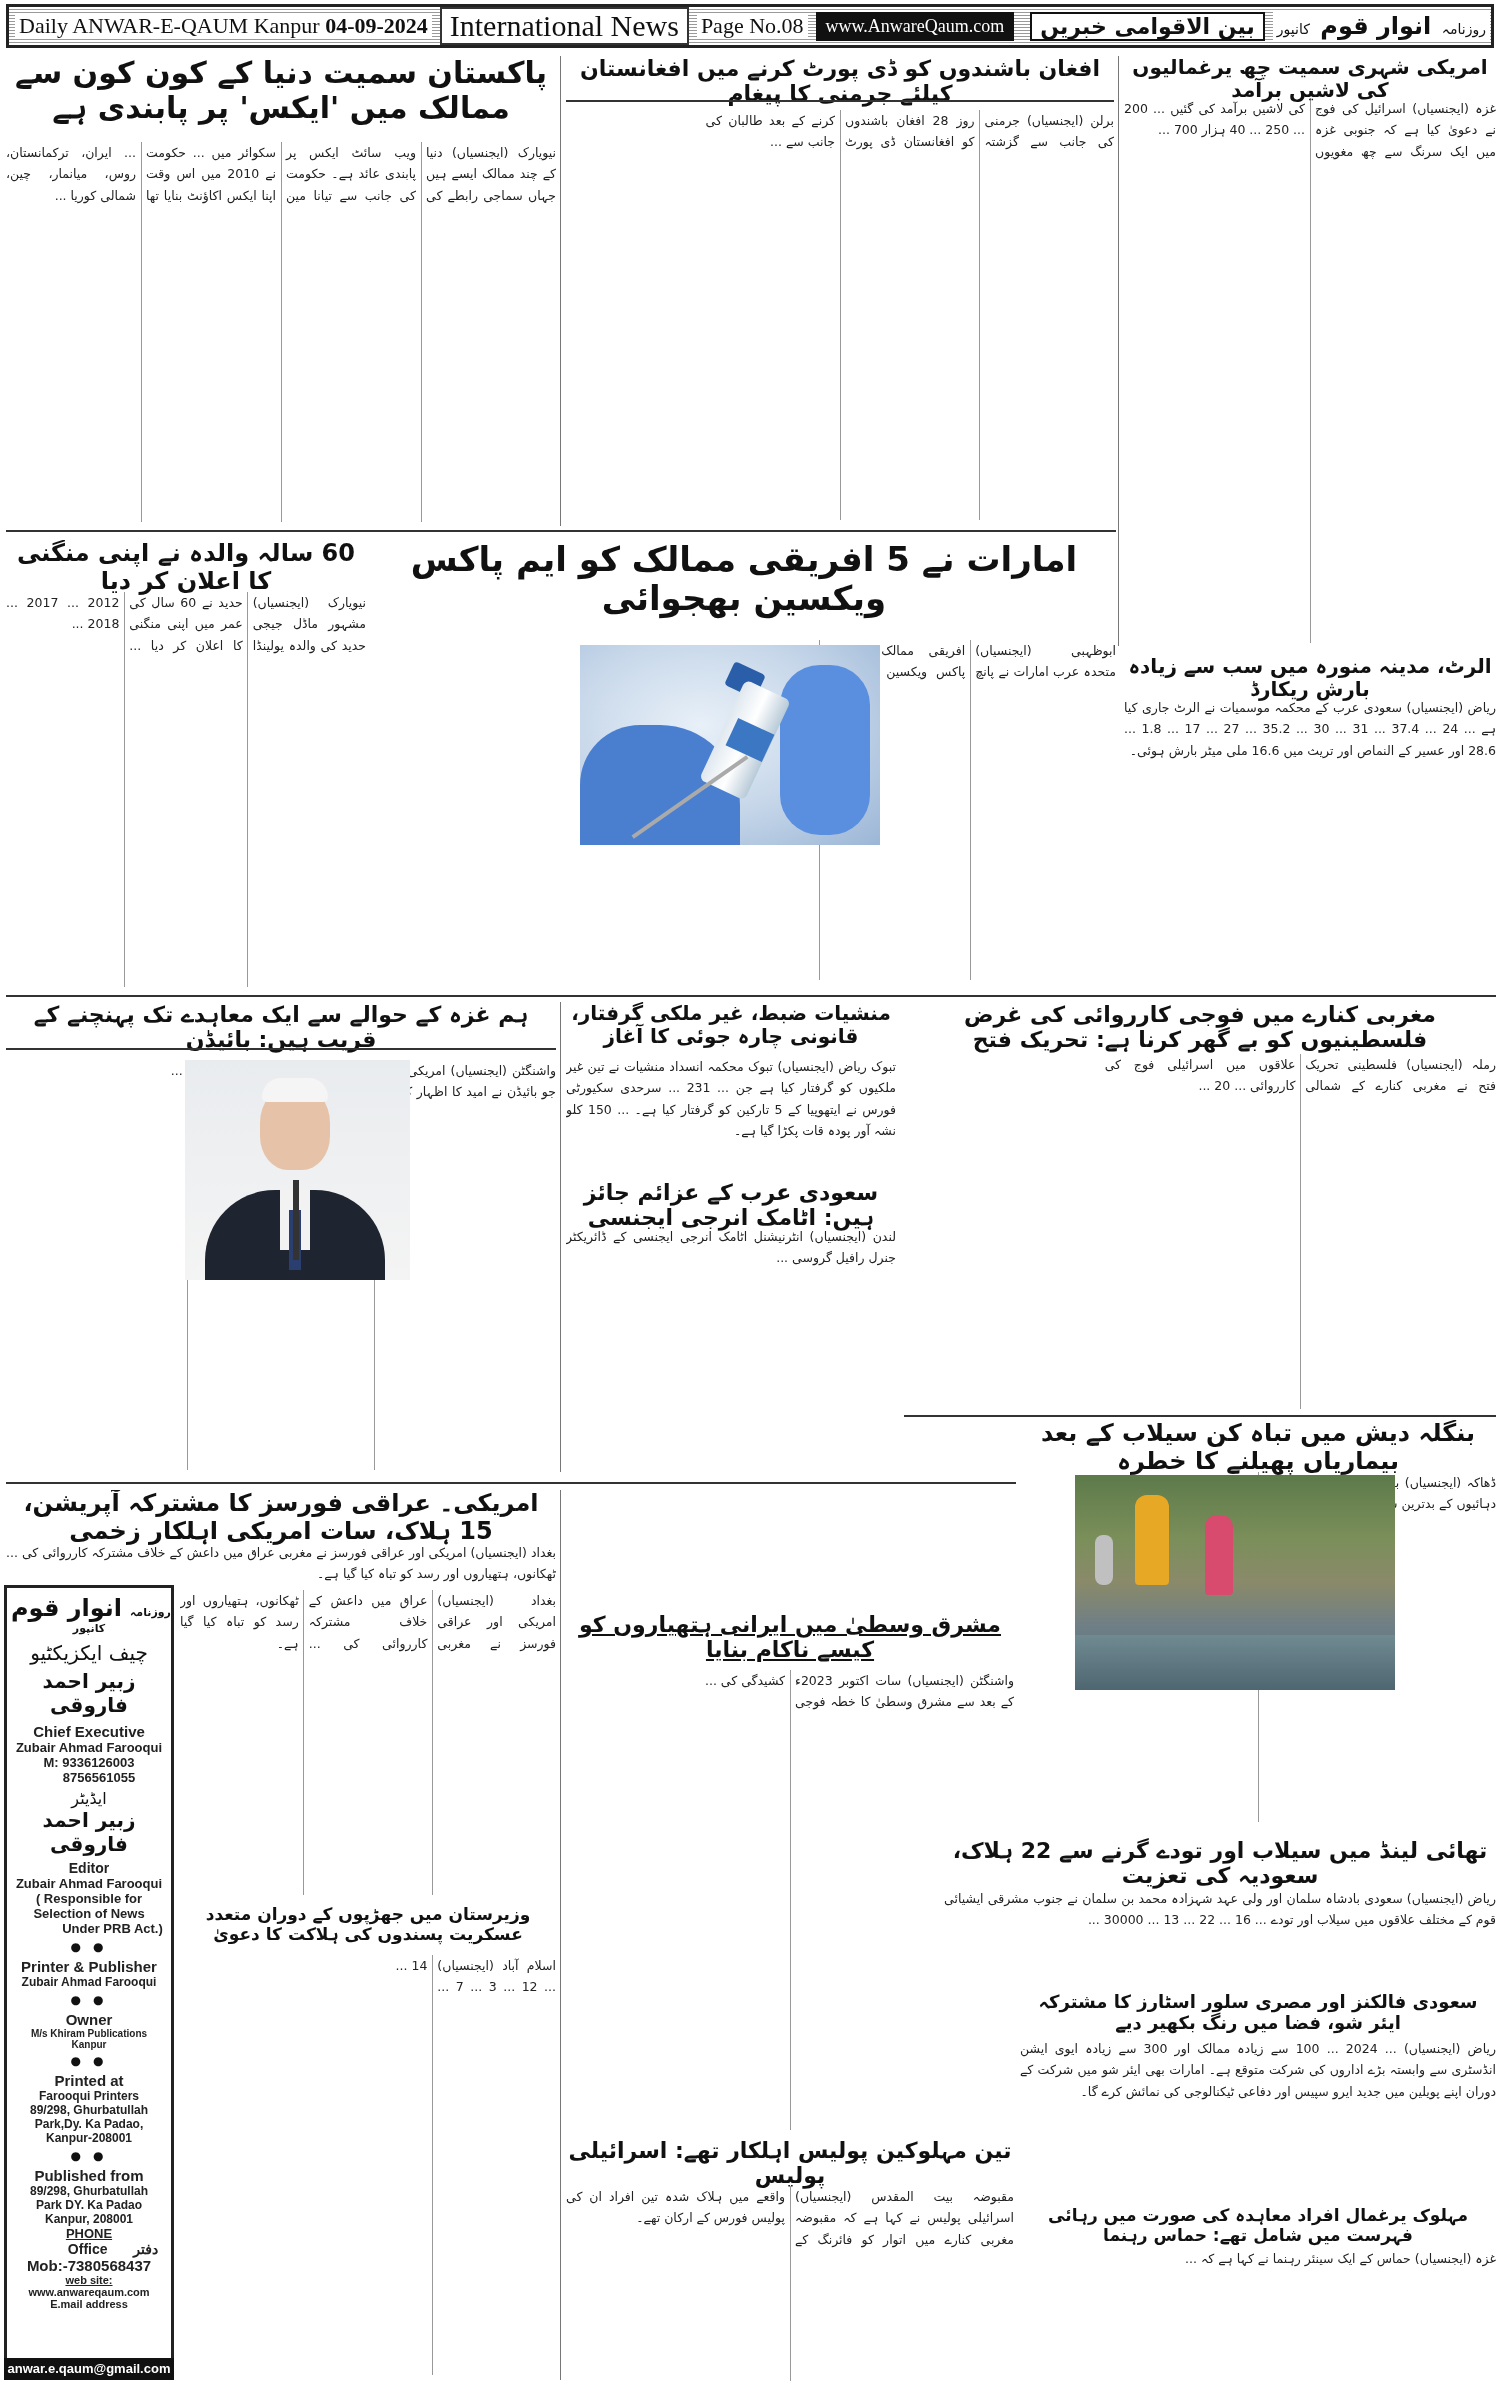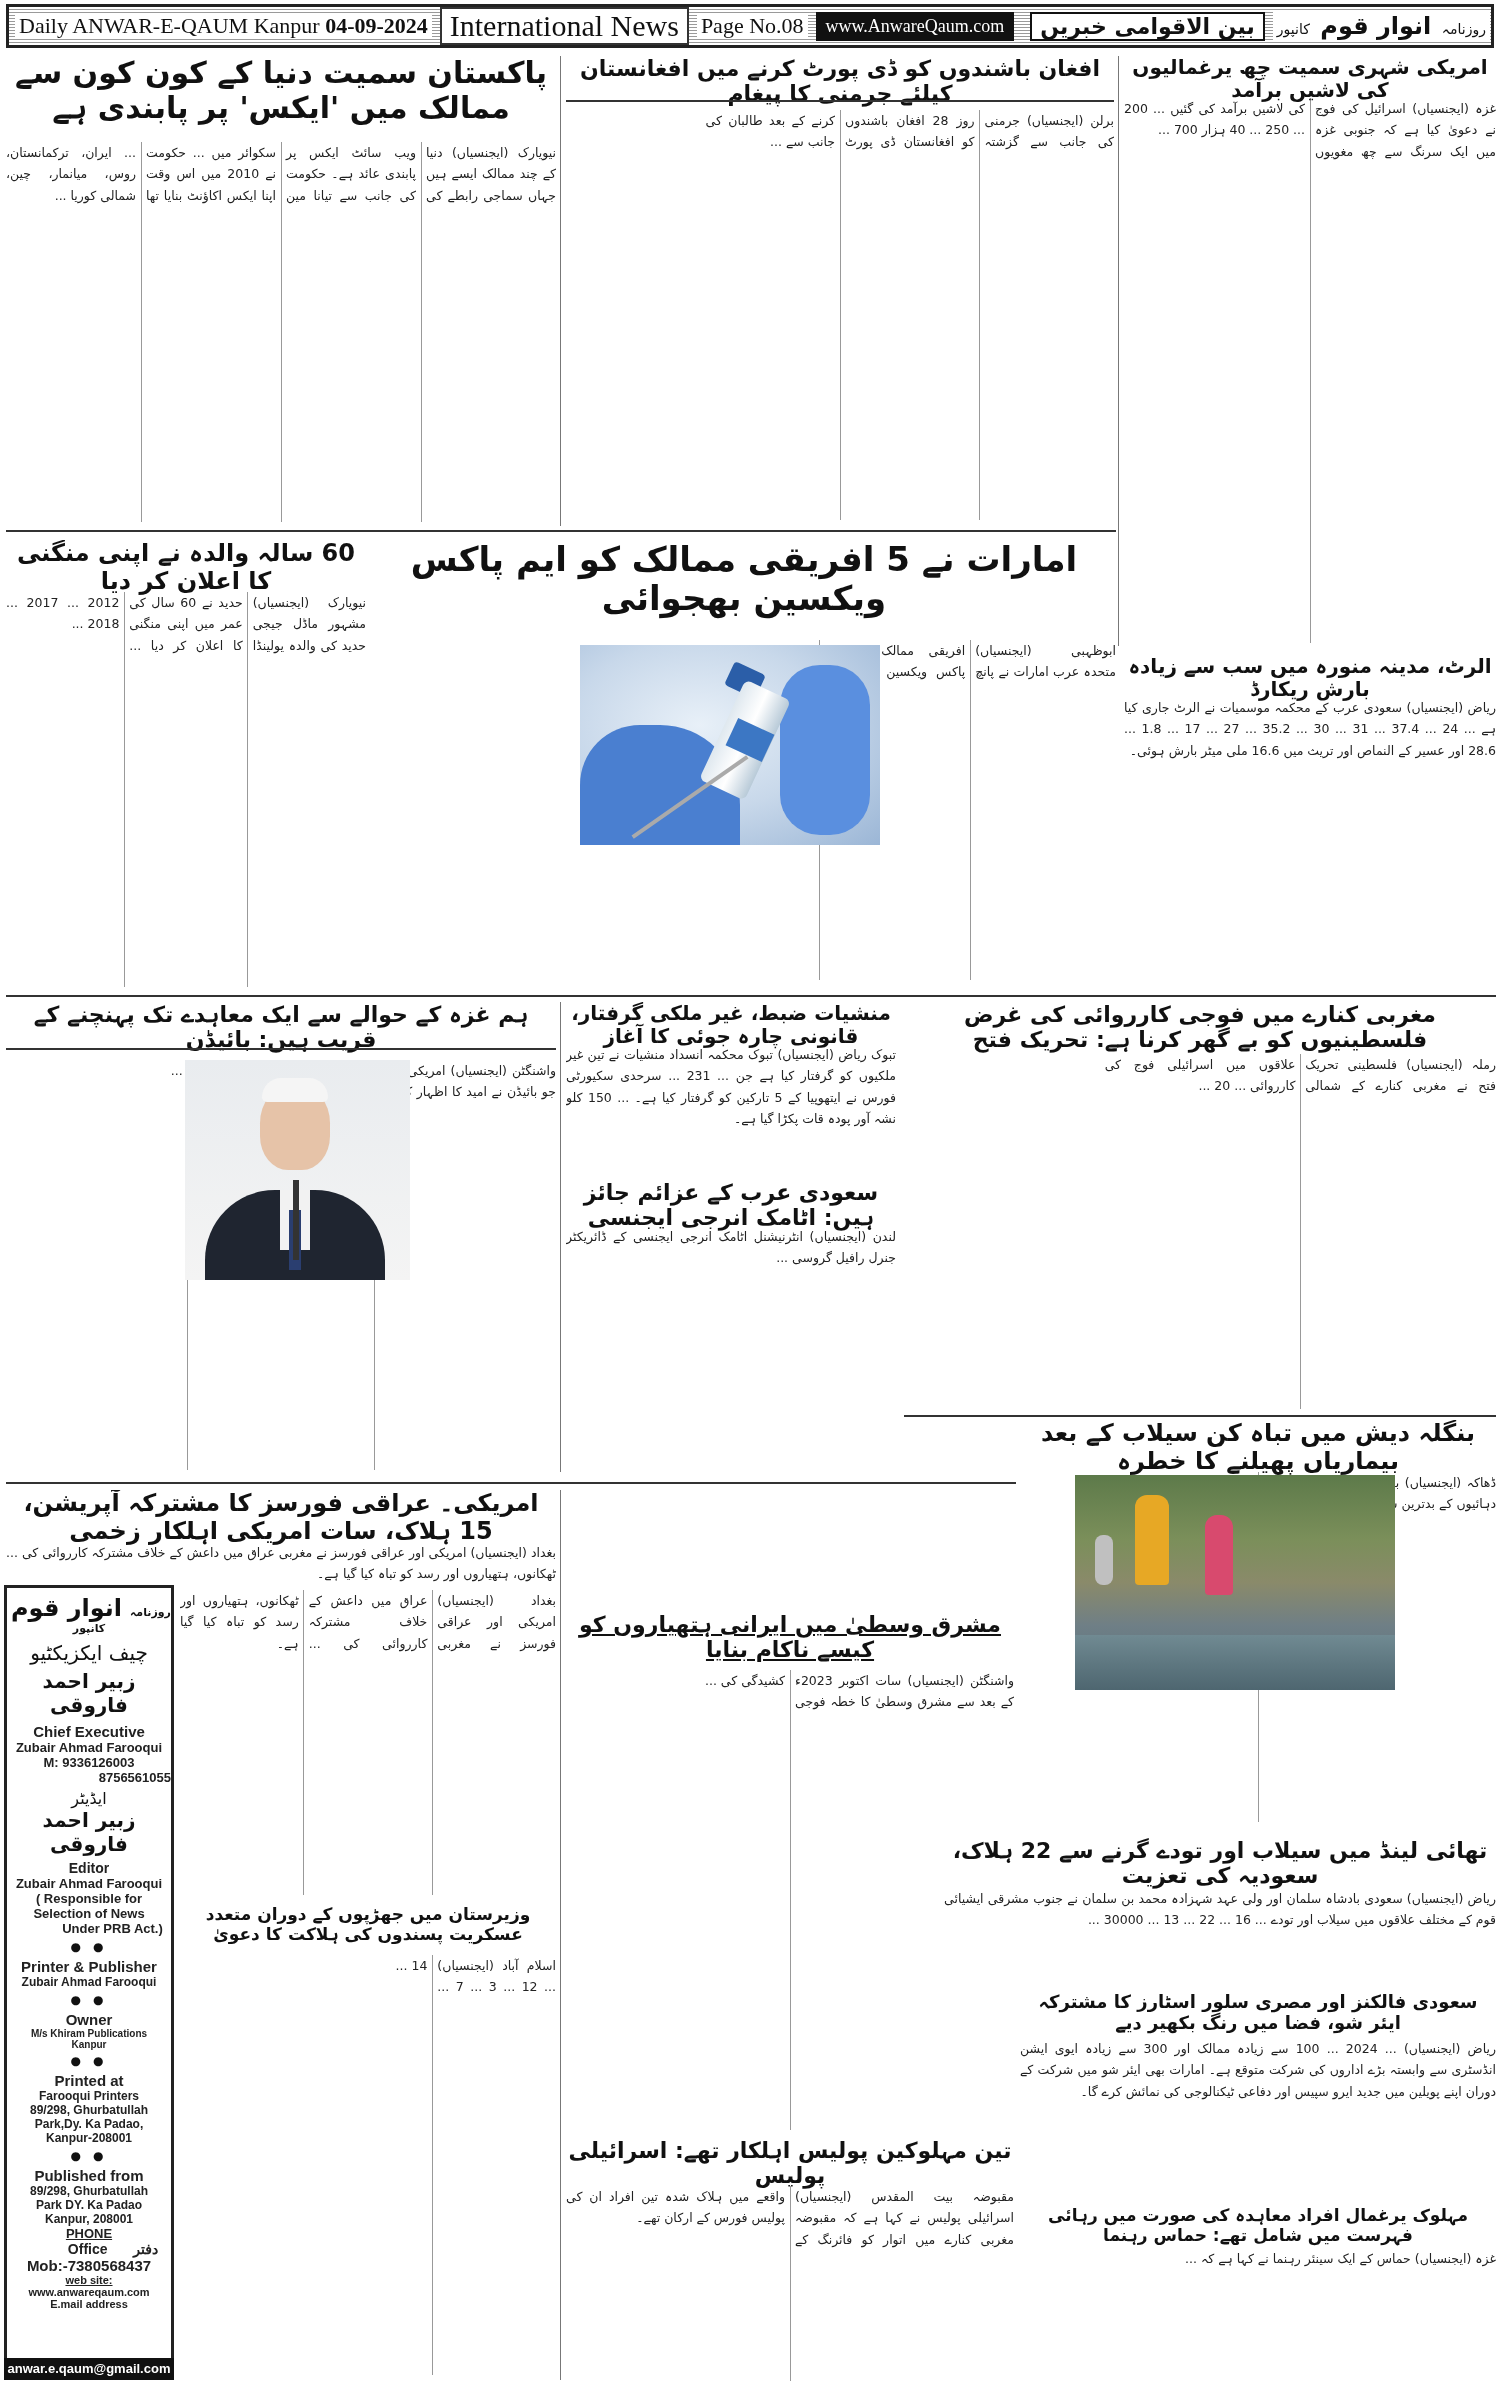--- a/index.html
+++ b/index.html
@@ -151,21 +151,21 @@
     <div class="shirt"></div>
     <div class="tie"></div>
     <div class="head"></div>
     <div class="hair"></div>
     <div class="mic"></div>
 </div>
 <div class="rule-v" style="left:560px; top:1002px; height:470px;"></div>
 
 <div class="article" style="left:566px; top:1002px; width:330px; height:175px;">
   <div class="hl" style="font-size:20px; height:36px;">منشیات ضبط، غیر ملکی گرفتار، قانونی چارہ جوئی کا آغاز</div>
-  <div class="body-text" style="height:130px; margin-top:6px;">تبوک ریاض (ایجنسیاں) تبوک محکمہ انسداد منشیات نے تین غیر ملکیوں کو گرفتار کیا ہے جن ... 231 ... سرحدی سکیورٹی فورس نے ایتھوپیا کے 5 تارکین کو گرفتار کیا ہے۔ ... 150 کلو نشہ آور پودہ قات پکڑا گیا ہے۔</div>
+  <div class="body-text" style="height:130px; margin-top:18px;">تبوک ریاض (ایجنسیاں) تبوک محکمہ انسداد منشیات نے تین غیر ملکیوں کو گرفتار کیا ہے جن ... 231 ... سرحدی سکیورٹی فورس نے ایتھوپیا کے 5 تارکین کو گرفتار کیا ہے۔ ... 150 کلو نشہ آور پودہ قات پکڑا گیا ہے۔</div>
 </div>
 
 <div class="article" style="left:566px; top:1180px; width:330px; height:290px;">
   <div class="hl" style="font-size:22px; height:40px;">سعودی عرب کے عزائم جائز ہیں: اٹامک انرجی ایجنسی</div>
   <div class="body-text" style="height:240px; margin-top:6px;">لندن (ایجنسیاں) انٹرنیشنل اٹامک انرجی ایجنسی کے ڈائریکٹر جنرل رافیل گروسی ...</div>
 </div>
 
 <div class="article" style="left:904px; top:1002px; width:592px; height:410px;">
   <div class="hl" style="font-size:22px; height:44px;">مغربی کنارے میں فوجی کارروائی کی غرض فلسطینیوں کو بے گھر کرنا ہے: تحریک فتح</div>
   <div class="body-text" style="columns:3; height:355px; margin-top:8px;">رملہ (ایجنسیاں) فلسطینی تحریک فتح نے مغربی کنارے کے شمالی علاقوں میں اسرائیلی فوج کی کارروائی ... 20 ...</div>
@@ -195,21 +195,21 @@
   <div class="urdu" style="font-size:11px;">
     <span>روزنامہ</span>
     <span style="font-size:24px; margin:0 4px;">انوار قوم</span>
     <span>کانپور</span>
   </div>
   <div class="urdu" style="font-size:20px; font-weight:normal; margin-top:6px;">چیف ایکزیکٹیو</div>
   <div class="urdu" style="font-size:20px; margin-top:4px;">زبیر احمد فاروقی</div>
   <div class="en" style="font-size:15px; margin-top:6px;">Chief Executive</div>
   <div class="en" style="font-size:13px;">Zubair Ahmad Farooqui</div>
   <div class="en" style="font-size:13px;">M:  9336126003</div>
-  <div class="en" style="font-size:13px; padding-left:20px;text-align:right;">8756561055</div>
+  <div class="en" style="font-size:13px; padding-left:20px;">8756561055</div>
   <div class="urdu" style="font-size:16px; font-weight:normal; margin-top:4px;">ایڈیٹر</div>
   <div class="urdu" style="font-size:20px;">زبیر احمد فاروقی</div>
   <div class="en" style="font-size:14px; margin-top:4px;">Editor</div>
   <div class="en" style="font-size:13px;">Zubair Ahmad Farooqui</div>
   <div class="en" style="font-size:13px;">( Responsible for</div>
   <div class="en" style="font-size:13px;">Selection of News</div>
   <div class="en" style="font-size:13px;padding-left:47px;">Under PRB Act.)</div>
   <div class="dots">● ●</div>
   <div class="en" style="font-size:15px;">Printer &amp; Publisher</div>
   <div class="en" style="font-size:12px;">Zubair Ahmad Farooqui</div>

